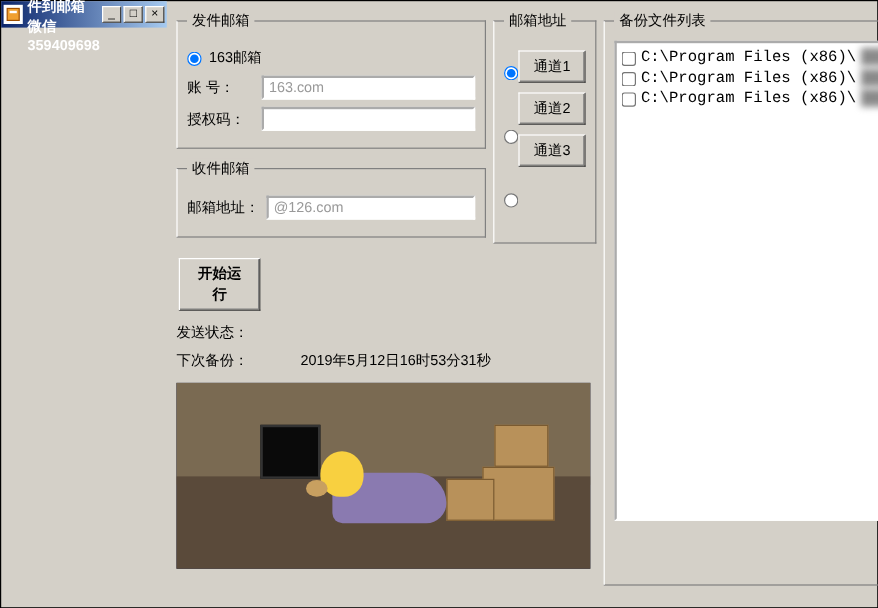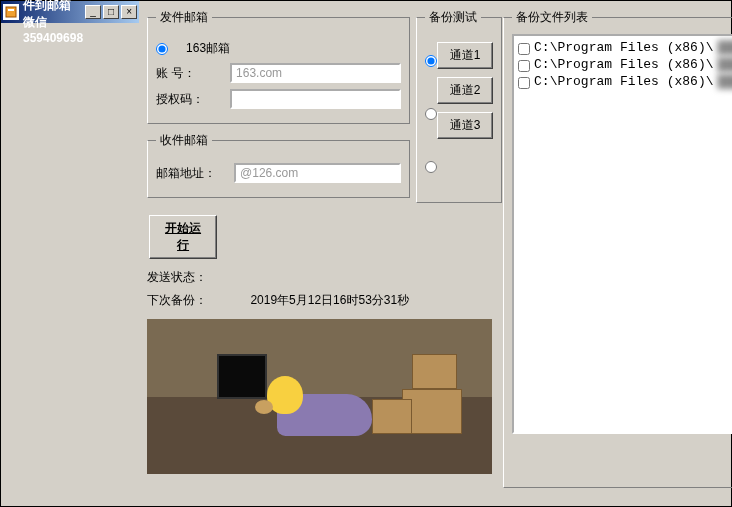--- a/index.html
+++ b/index.html
@@ -8,33 +8,33 @@
 .titlebar { background: linear-gradient(to right, #0a246a, #a6caf0); color: #fff; height: 22px; display: flex; align-items: center; padding: 0 2px; font-weight: bold; font-size: 12px; }
 .titlebar .icon { width: 16px; height: 16px; margin-right: 4px; background: #fff; display: inline-flex; align-items: center; justify-content: center; }
 .titlebar .title { flex: 1; }
 .titlebar .controls { display: flex; }
 .titlebar .controls button { width: 16px; height: 14px; margin-left: 2px; background: #d4d0c8; border: 1px solid #fff; border-right-color: #404040; border-bottom-color: #404040; font-size: 10px; line-height: 10px; cursor: pointer; font-family: sans-serif; }
 .client { flex:1; padding: 8px; display: flex; gap: 6px; }
 .left-col { width: 350px; display: flex; flex-direction: column; }
 .right-col { flex:1; display: flex; flex-direction: column; }
 fieldset { border: 1px solid #808080; border-left-color:#fff; border-top-color:#808080; margin-bottom: 8px; padding: 8px; position: relative; }
 fieldset > legend { padding: 0 4px; background:#d4d0c8; font-size:12px; }
-.row { display:flex; align-items:center; margin: 6px 0; gap:18px; }
+.row { display:flex; align-items:center; margin: 6px 0; gap:6px; }
 .row label { width: 56px; }
 input[type="text"] { height: 20px; padding: 2px 4px; font-size:12px; background:#fff; border: 2px inset #fff; flex:1; }
 .radio { width:12px; height:12px; }
 .btn { background:#d4d0c8; border:1px solid #fff; border-right-color:#404040; border-bottom-color:#404040; box-shadow: inset -1px -1px 0 #808080; padding: 4px 10px; font-size:12px; cursor:pointer; font-family: inherit; }
 .top-area { display:flex; gap:6px; }
 .sender-block { flex:1; }
 .test-block { width:72px; }
 .test-block .btn { display:block; width:56px; margin: 8px auto; }
 .mid-row { display:flex; gap:6px; align-items:flex-start; }
 .cycle-box { flex:1; }
 .actions-col { width:72px; display:flex; flex-direction:column; gap:14px; align-items:center; padding-top: 4px; }
-.actions-col .btn { width:68px; font-weight:bold;text-decoration:underline; }
+.actions-col .btn { width:68px; font-weight:bold; }
 .status-area { margin-top:4px; }
 .status-area .line { margin: 6px 0; }
 .image-box { width: 345px; height: 155px; background:#2a2a3a; position:relative; overflow:hidden; margin-top:4px; }
 .filelist { flex:1; margin-bottom:10px; }
 .filelist .listbox { background:#fff; border:2px inset #fff; height: 400px; padding:4px; font-family: "Courier New", monospace; font-size: 13px; overflow:auto; }
 .file-item { display:flex; align-items:flex-end; gap:4px; white-space:nowrap; margin-bottom:2px; }
 .file-item input { width:12px; height:12px; }
 .test-radio-col { display:flex; flex-direction:column; justify-content:space-around; align-items:center; }
 .test-inner { display:flex; height:160px; }
 .cycle-input { width:80px; text-align:center; margin: 8px 20px 8px 40px; }
@@ -90,21 +90,21 @@
           </fieldset>
           <fieldset>
             <legend>收件邮箱</legend>
             <div class="row">
               <label style="width:60px">邮箱地址：</label>
               <input type="text" style="color: rgb(153, 153, 153);" value="@126.com">
             </div>
           </fieldset>
         </div>
         <fieldset class="test-block">
-          <legend>备份测试</legend>
+          <legend>邮箱地址</legend>
           <div class="test-inner">
             <div class="test-radio-col">
               <input type="radio" name="ch" class="radio" checked="" style="">
               <input type="radio" name="ch" class="radio" style="">
               <input type="radio" name="ch" class="radio" style="">
             </div>
             <div style="flex:1">
               <button class="btn">通道1</button>
               <button class="btn">通道2</button>
               <button class="btn">通道3</button>

